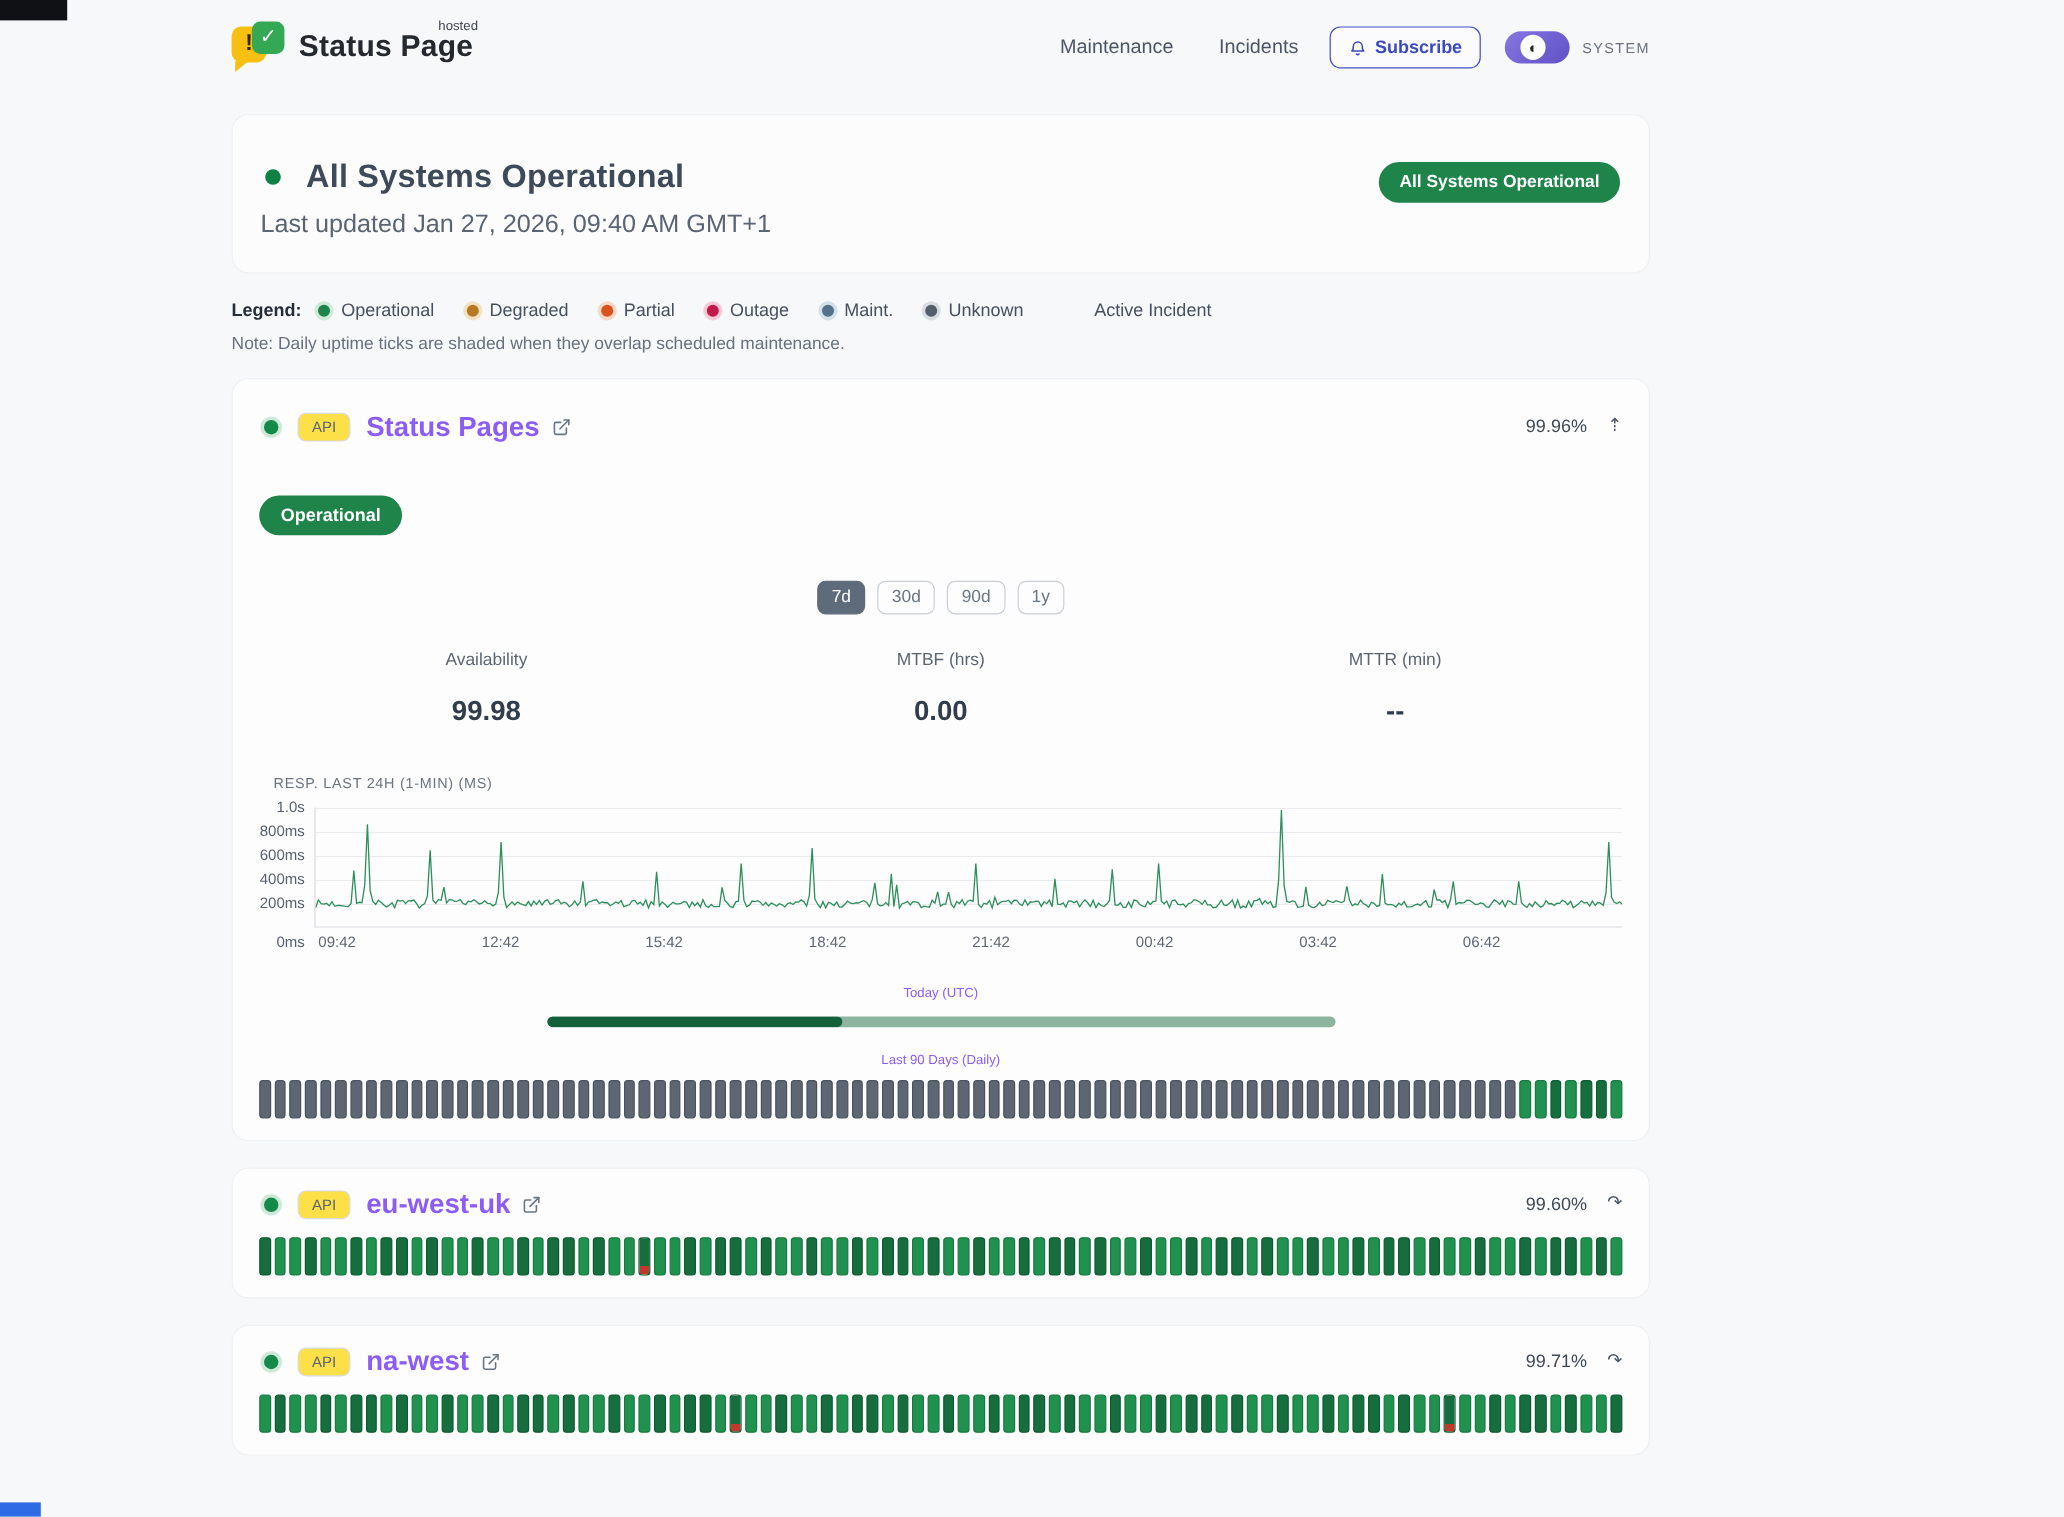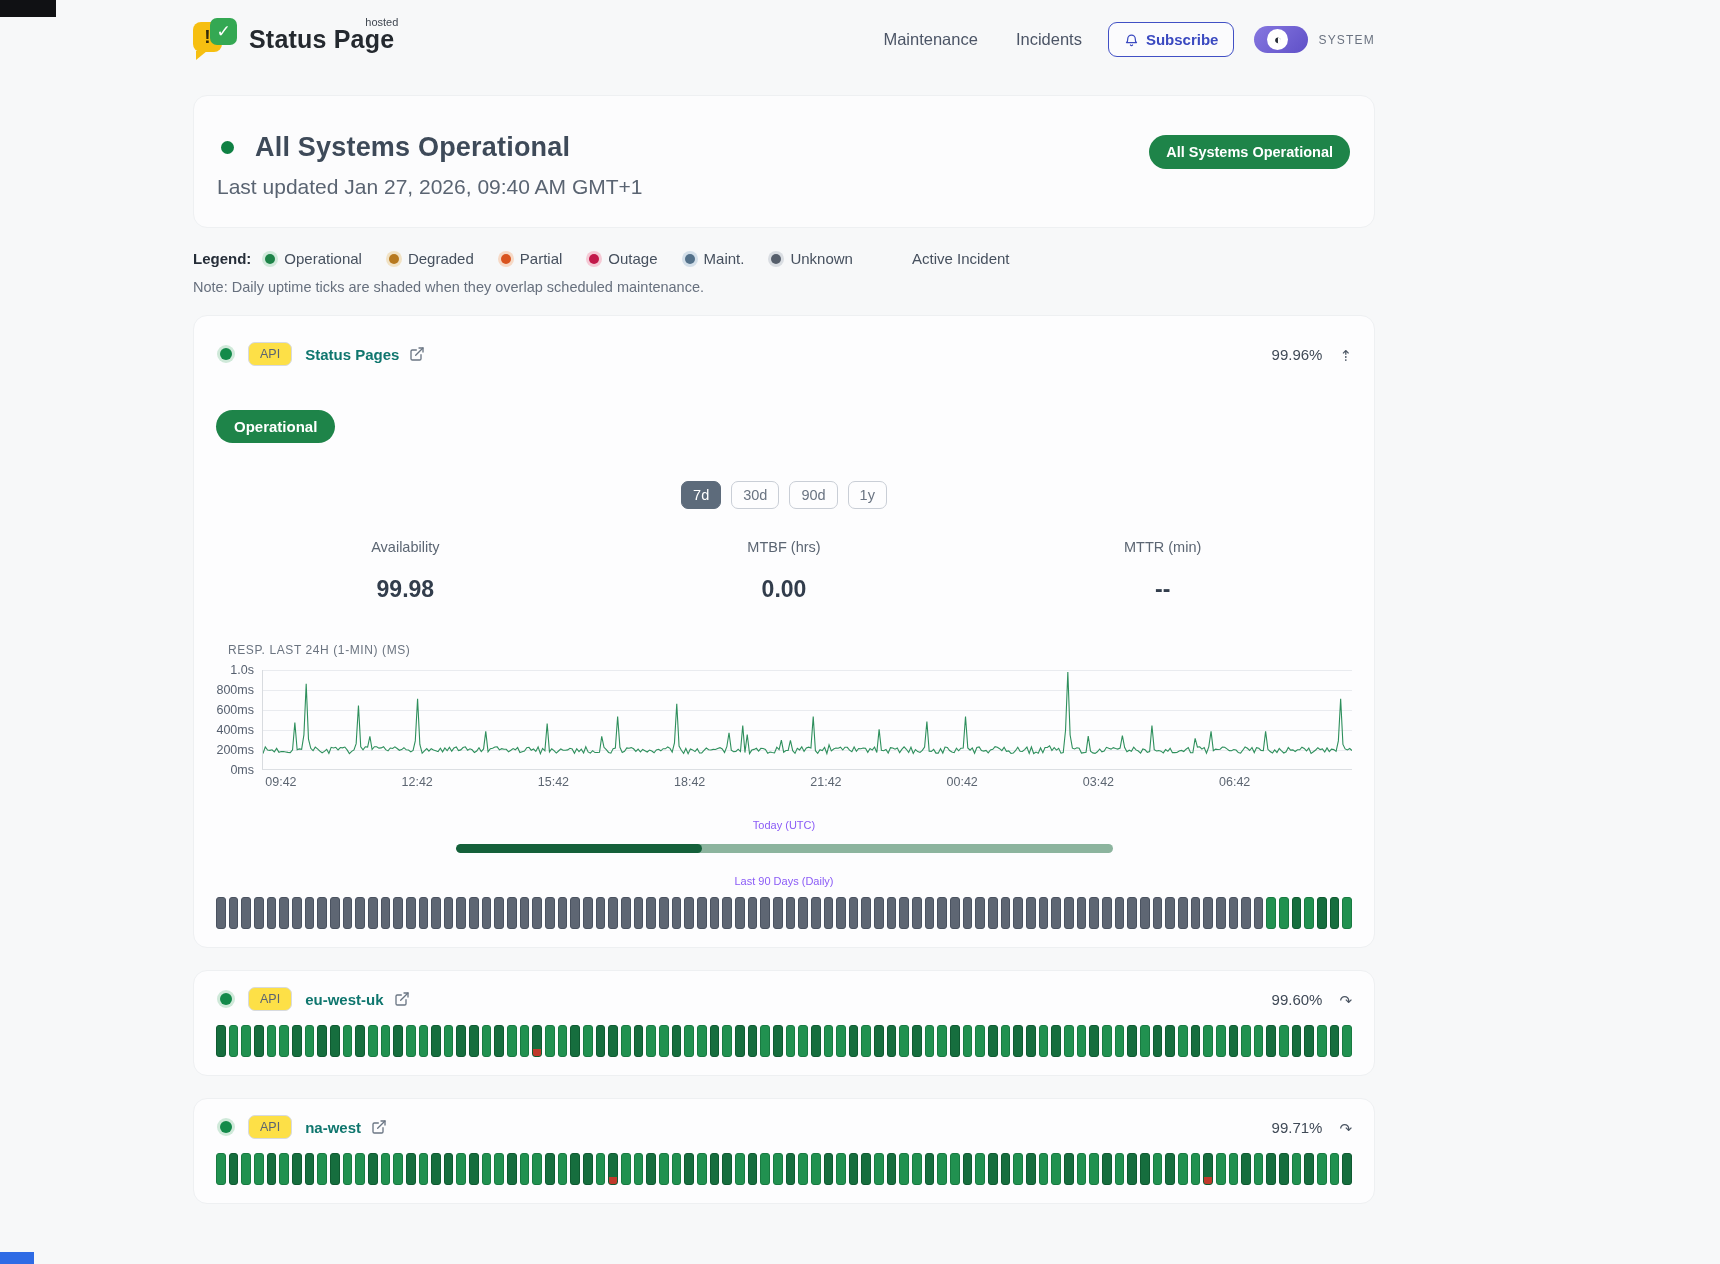--- a/index.html
+++ b/index.html
@@ -91,23 +91,23 @@
   .component-card.small { padding:16px 22px 18px; margin-top:22px; }
   .comp-header { display:flex; align-items:center; }
   .comp-dot {
     width:12px; height:12px; border-radius:50%; background:#138a4a;
     box-shadow:0 0 0 3px #cfe9d9; margin-left:4px; margin-right:16px; flex:none;
   }
   .type-badge {
     background:#fde047; border:1px solid #d7dadf; border-radius:7px;
     font-size:12.5px; color:#5b6471; padding:4px 11px; font-weight:normal;
   }
-  .comp-name { font-size:15px; font-weight:bold; color:#0f766e; margin-left:13px; cursor:pointer; }
+  .comp-name { font-size:23px; font-weight:bold; color:#8b5cf6; margin-left:13px; cursor:pointer; }
   .ext-icon { margin-left:10px; color:#6b7684; display:flex; cursor:pointer; }
-  .comp-right { margin-left:auto; display:flex; align-items:flex-end; }
+  .comp-right { margin-left:auto; display:flex; align-items:flex-start; }
   .comp-uptime { font-size:15px; color:#3f4956; }
   .expand-icon { margin-left:17px; font-size:15px; color:#4b5563; cursor:pointer; line-height:1; }
 
   .status-pill {
     display:inline-block; margin-top:44px;
     background:#1e8449; color:#fff; font-size:15px; font-weight:bold;
     padding:8px 18px; border-radius:17px;
   }
 
   .range-group { margin-top:38px; display:flex; justify-content:center; gap:10px; }
@@ -120,21 +120,21 @@
 
   .stats-grid { margin-top:30px; display:grid; grid-template-columns:1fr 1fr 1fr; text-align:center; }
   .stat-label { font-size:14.5px; color:#5c6673; }
   .stat-value { margin-top:21px; font-size:23px; font-weight:bold; color:#323d4c; }
 
   .chart-label { margin-top:40px; font-size:12px; color:#6b7480; letter-spacing:0.6px; margin-left:12px; }
   .chart-wrap { display:flex; margin-top:13px; }
   .y-labels { width:40px; position:relative; flex:none; margin-right:6px; }
   .ylab { position:absolute; right:2px; font-size:12.5px; color:#555f6e; }
   .ylab:nth-child(1){top:-7px} .ylab:nth-child(2){top:13px} .ylab:nth-child(3){top:33px}
-  .ylab:nth-child(4){top:53px} .ylab:nth-child(5){top:73px} .ylab:nth-child(6){top:93px}
+  .ylab:nth-child(4){top:53px} .ylab:nth-child(5){top:73px} .ylab:nth-child(6){top:105px}
   .plot {
     flex:1; height:100px; position:relative;
     border-left:1px solid #d8dbdf; border-bottom:1px solid #dcdfe3;
     background-image:repeating-linear-gradient(to bottom,#e9ebef 0,#e9ebef 1px,transparent 1px,transparent 20px);
   }
   .plot svg { position:absolute; left:0; top:0; width:100%; height:100%; }
   .x-labels { position:relative; height:18px; margin-top:5px; margin-left:46px; }
   .xlab { position:absolute; top:0; font-size:12.5px; color:#5d6672; }
   .xlab:nth-child(1){left:0.3%} .xlab:nth-child(2){left:12.8%} .xlab:nth-child(3){left:25.3%}
   .xlab:nth-child(4){left:37.8%} .xlab:nth-child(5){left:50.3%} .xlab:nth-child(6){left:62.8%}

